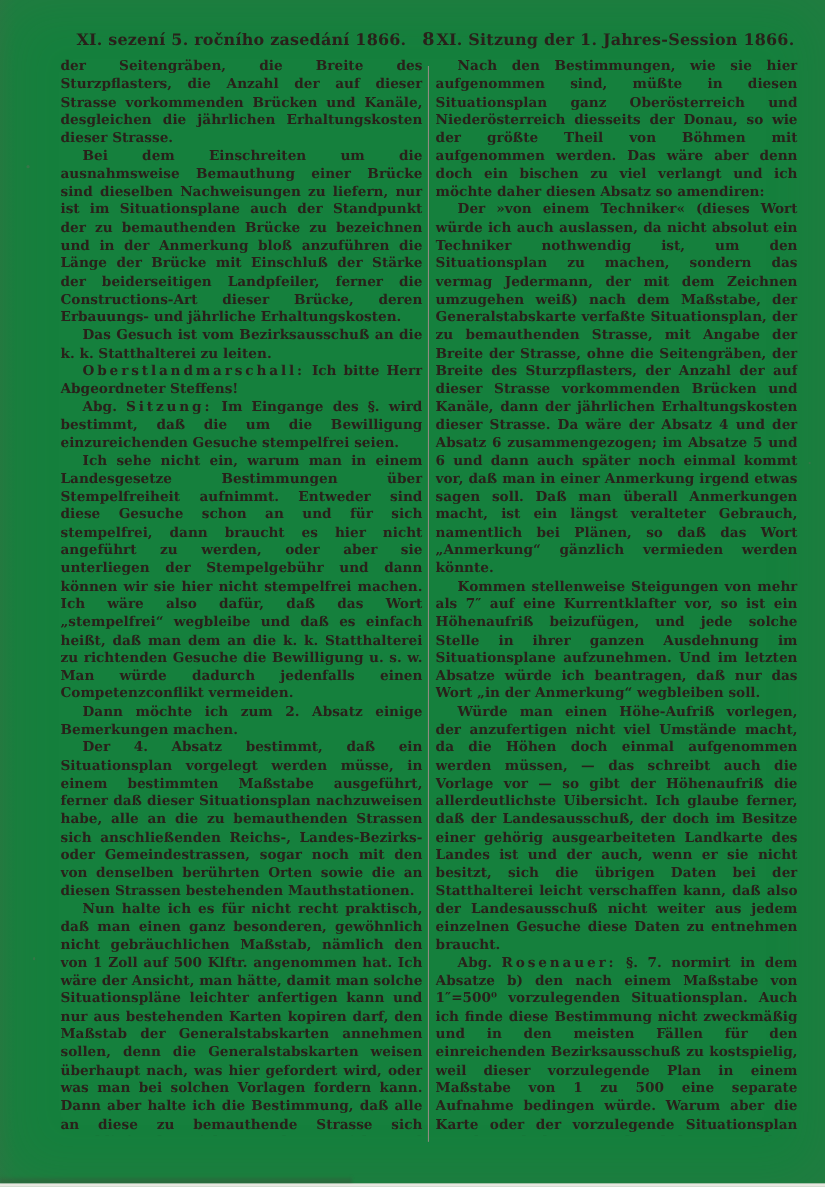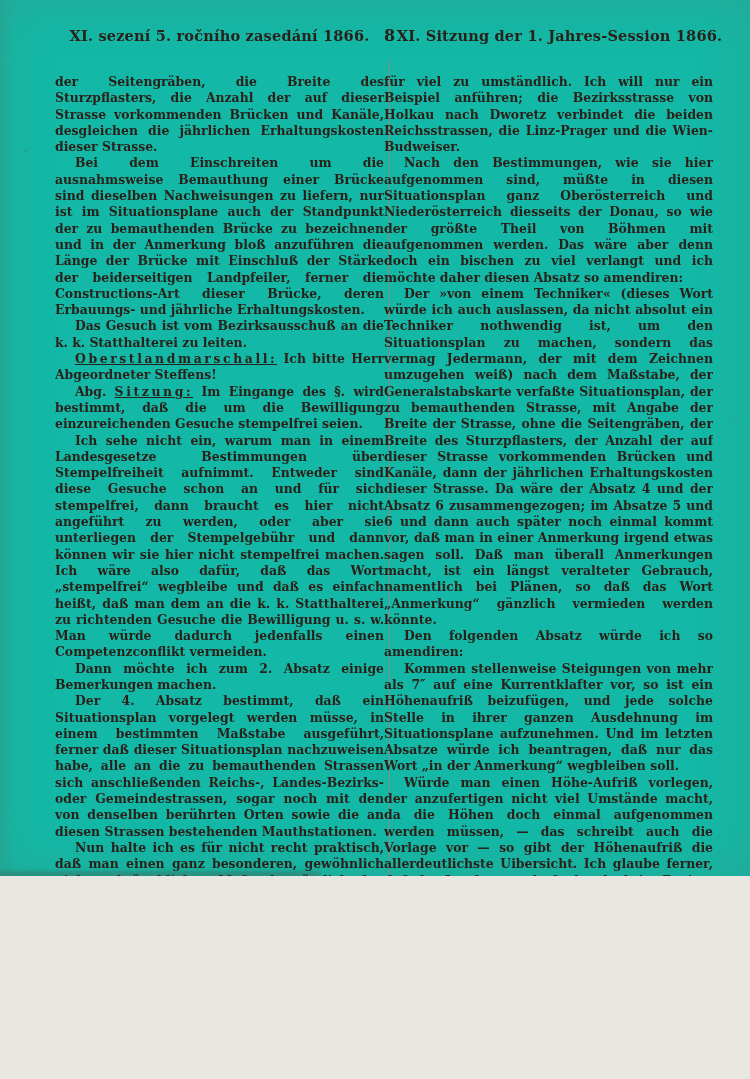--- a/index.html
+++ b/index.html
@@ -1,45 +1,45 @@
 <!DOCTYPE html>
 <html><head>
 <meta charset="utf-8">
 <style>
   html,body{margin:0;padding:0;background:#e9e7e1;}
   .page{
     position:relative;
-    width:750px;height:876px;
-    background:#14b8a6;
+    width:750px;height:1076px;
+    background:#15803d;
     overflow:hidden;
     font-family:"DejaVu Serif","Liberation Serif",serif;
     color:#29211a;
     box-shadow:inset 0 0 55px rgba(110,102,88,0.18);
   }
   .header{
     position:absolute;top:26px;left:55px;right:26px;
     display:flex;align-items:baseline;
     font-weight:bold;
   }
   .hdr-side{width:332px;text-align:center;font-size:14.5px;letter-spacing:0.2px;white-space:nowrap;}
   .hdr-num{flex:1;text-align:center;font-size:16px;}
   .columns{
-    position:absolute;top:74px;left:55px;
-    display:flex;
+    position:absolute;top:52px;left:55px;
+    display:flex;gap:12px;
   }
   .col{
     width:329px;height:980px;overflow:hidden;
     text-align:justify;
     font-size:12.4px;line-height:16.3px;
     font-weight:bold;
     hyphens:auto;
   }
   .col p{margin:0;text-indent:20px;}
   .col p.no-indent{text-indent:0;}
-  .spaced{letter-spacing:2.6px;text-decoration:underline;}
+  .spaced{letter-spacing:2.6px;}
   .divider{
     position:absolute;top:60px;left:389px;
     width:1px;height:978px;
     background:#8f8b80;
   }
   .speck{position:absolute;border-radius:50%;background:#6f695c;opacity:0.35;}
   .smudge{
     position:absolute;left:0;bottom:0;width:320px;height:7px;
     background:linear-gradient(to top, rgba(70,64,54,0.45), rgba(70,64,54,0));
     filter:blur(1.5px);
@@ -68,24 +68,22 @@
         <p><span>Bei dem Einschreiten um die ausnahmsweise Bemauthung einer Brücke sind dieselben Nachweisungen zu liefern, nur ist im Situationsplane auch der Standpunkt der zu bemauthenden Brücke zu bezeichnen und in der Anmerkung bloß anzuführen die Länge der Brücke mit Einschluß der Stärke der beiderseitigen Landpfeiler, ferner die Constructions-Art dieser Brücke, deren Erbauungs- und jährliche Erhaltungskosten.</span></p>
         <p><span>Das Gesuch ist vom Bezirksausschuß an die k. k. Statthalterei zu leiten.</span></p>
         <p><span class="spaced">Oberstlandmarschall:</span><span> Ich bitte Herr Abgeordneter Steffens!</span></p>
         <p><span>Abg. </span><span class="spaced">Sitzung:</span><span> Im Eingange des §. wird bestimmt, daß die um die Bewilligung einzureichenden Gesuche stempelfrei seien.</span></p>
         <p><span>Ich sehe nicht ein, warum man in einem Landesgesetze Bestimmungen über Stempelfreiheit aufnimmt. Entweder sind diese Gesuche schon an und für sich stempelfrei, dann braucht es hier nicht angeführt zu werden, oder aber sie unterliegen der Stempelgebühr und dann können wir sie hier nicht stempelfrei machen. Ich wäre also dafür, daß das Wort „stempelfrei“ wegbleibe und daß es einfach heißt, daß man dem an die k. k. Statthalterei zu richtenden Gesuche die Bewilligung u. s. w. Man würde dadurch jedenfalls einen Competenzconflikt vermeiden.</span></p>
         <p><span>Dann möchte ich zum 2. Absatz einige Bemerkungen machen.</span></p>
         <p><span>Der 4. Absatz bestimmt, daß ein Situationsplan vorgelegt werden müsse, in einem bestimmten Maßstabe ausgeführt, ferner daß dieser Situationsplan nachzuweisen habe, alle an die zu bemauthenden Strassen sich anschließenden Reichs-, Landes-Bezirks- oder Gemeindestrassen, sogar noch mit den von denselben berührten Orten sowie die an diesen Strassen bestehenden Mauthstationen.</span></p>
         <p><span>Nun halte ich es für nicht recht praktisch, daß man einen ganz besonderen, gewöhnlich nicht gebräuchlichen Maßstab, nämlich den von 1 Zoll auf 500 Klftr. angenommen hat. Ich wäre der Ansicht, man hätte, damit man solche Situationspläne leichter anfertigen kann und nur aus bestehenden Karten kopiren darf, den Maßstab der Generalstabskarten annehmen sollen, denn die Generalstabskarten weisen überhaupt nach, was hier gefordert wird, oder was man bei solchen Vorlagen fordern kann. Dann aber halte ich die Bestimmung, daß alle an diese zu bemauthende Strasse sich anschließende Reichs-, Landes-, Bezirks- und Gemeindestrassen in diesem Situationsplan angeführt werden,</span></p>
       </div>
     <div class="col" id="col-right">
-        <p class="no-indent"><span>für viel zu umständlich. Ich will nur ein Beispiel anführen; die Bezirksstrasse von Holkau nach Dworetz verbindet die beiden Reichsstrassen, die Linz-Prager und die Wien-Budweiser.</span></p>
         <p><span>Nach den Bestimmungen, wie sie hier aufgenommen sind, müßte in diesen Situationsplan ganz Oberösterreich und Niederösterreich diesseits der Donau, so wie der größte Theil von Böhmen mit aufgenommen werden. Das wäre aber denn doch ein bischen zu viel verlangt und ich möchte daher diesen Absatz so amendiren:</span></p>
         <p><span>Der »von einem Techniker« (dieses Wort würde ich auch auslassen, da nicht absolut ein Techniker nothwendig ist, um den Situationsplan zu machen, sondern das vermag Jedermann, der mit dem Zeichnen umzugehen weiß) nach dem Maßstabe, der Generalstabskarte verfaßte Situationsplan, der zu bemauthenden Strasse, mit Angabe der Breite der Strasse, ohne die Seitengräben, der Breite des Sturzpflasters, der Anzahl der auf dieser Strasse vorkommenden Brücken und Kanäle, dann der jährlichen Erhaltungskosten dieser Strasse. Da wäre der Absatz 4 und der Absatz 6 zusammengezogen; im Absatze 5 und 6 und dann auch später noch einmal kommt vor, daß man in einer Anmerkung irgend etwas sagen soll. Daß man überall Anmerkungen macht, ist ein längst veralteter Gebrauch, namentlich bei Plänen, so daß das Wort „Anmerkung“ gänzlich vermieden werden könnte.</span></p>
-        <p><span>Den folgenden Absatz würde ich so amendiren:</span></p>
         <p><span>Kommen stellenweise Steigungen von mehr als 7″ auf eine Kurrentklafter vor, so ist ein Höhenaufriß beizufügen, und jede solche Stelle in ihrer ganzen Ausdehnung im Situationsplane aufzunehmen. Und im letzten Absatze würde ich beantragen, daß nur das Wort „in der Anmerkung“ wegbleiben soll.</span></p>
         <p><span>Würde man einen Höhe-Aufriß vorlegen, der anzufertigen nicht viel Umstände macht, da die Höhen doch einmal aufgenommen werden müssen, — das schreibt auch die Vorlage vor — so gibt der Höhenaufriß die allerdeutlichste Uibersicht. Ich glaube ferner, daß der Landesausschuß, der doch im Besitze einer gehörig ausgearbeiteten Landkarte des Landes ist und der auch, wenn er sie nicht besitzt, sich die übrigen Daten bei der Statthalterei leicht verschaffen kann, daß also der Landesausschuß nicht weiter aus jedem einzelnen Gesuche diese Daten zu entnehmen braucht.</span></p>
         <p><span>Abg. </span><span class="spaced">Rosenauer:</span><span> §. 7. normirt in dem Absatze b) den nach einem Maßstabe von 1″=500⁰ vorzulegenden Situationsplan. Auch ich finde diese Bestimmung nicht zweckmäßig und in den meisten Fällen für den einreichenden Bezirksausschuß zu kostspielig, weil dieser vorzulegende Plan in einem Maßstabe von 1 zu 500 eine separate Aufnahme bedingen würde. Warum aber die Karte oder der vorzulegende Situationsplan gerade nach der General-Stabskarte vorgelegt werden soll, sehe ich auch</span></p>
       </div>
   </div>
 
   <div class="smudge"></div>
   <div class="edge-shade"></div>
   <div class="speck" style="left:24px;top:150px;width:3px;height:3px;"></div>
   <div class="speck" style="left:735px;top:420px;width:2px;height:2px;"></div>

